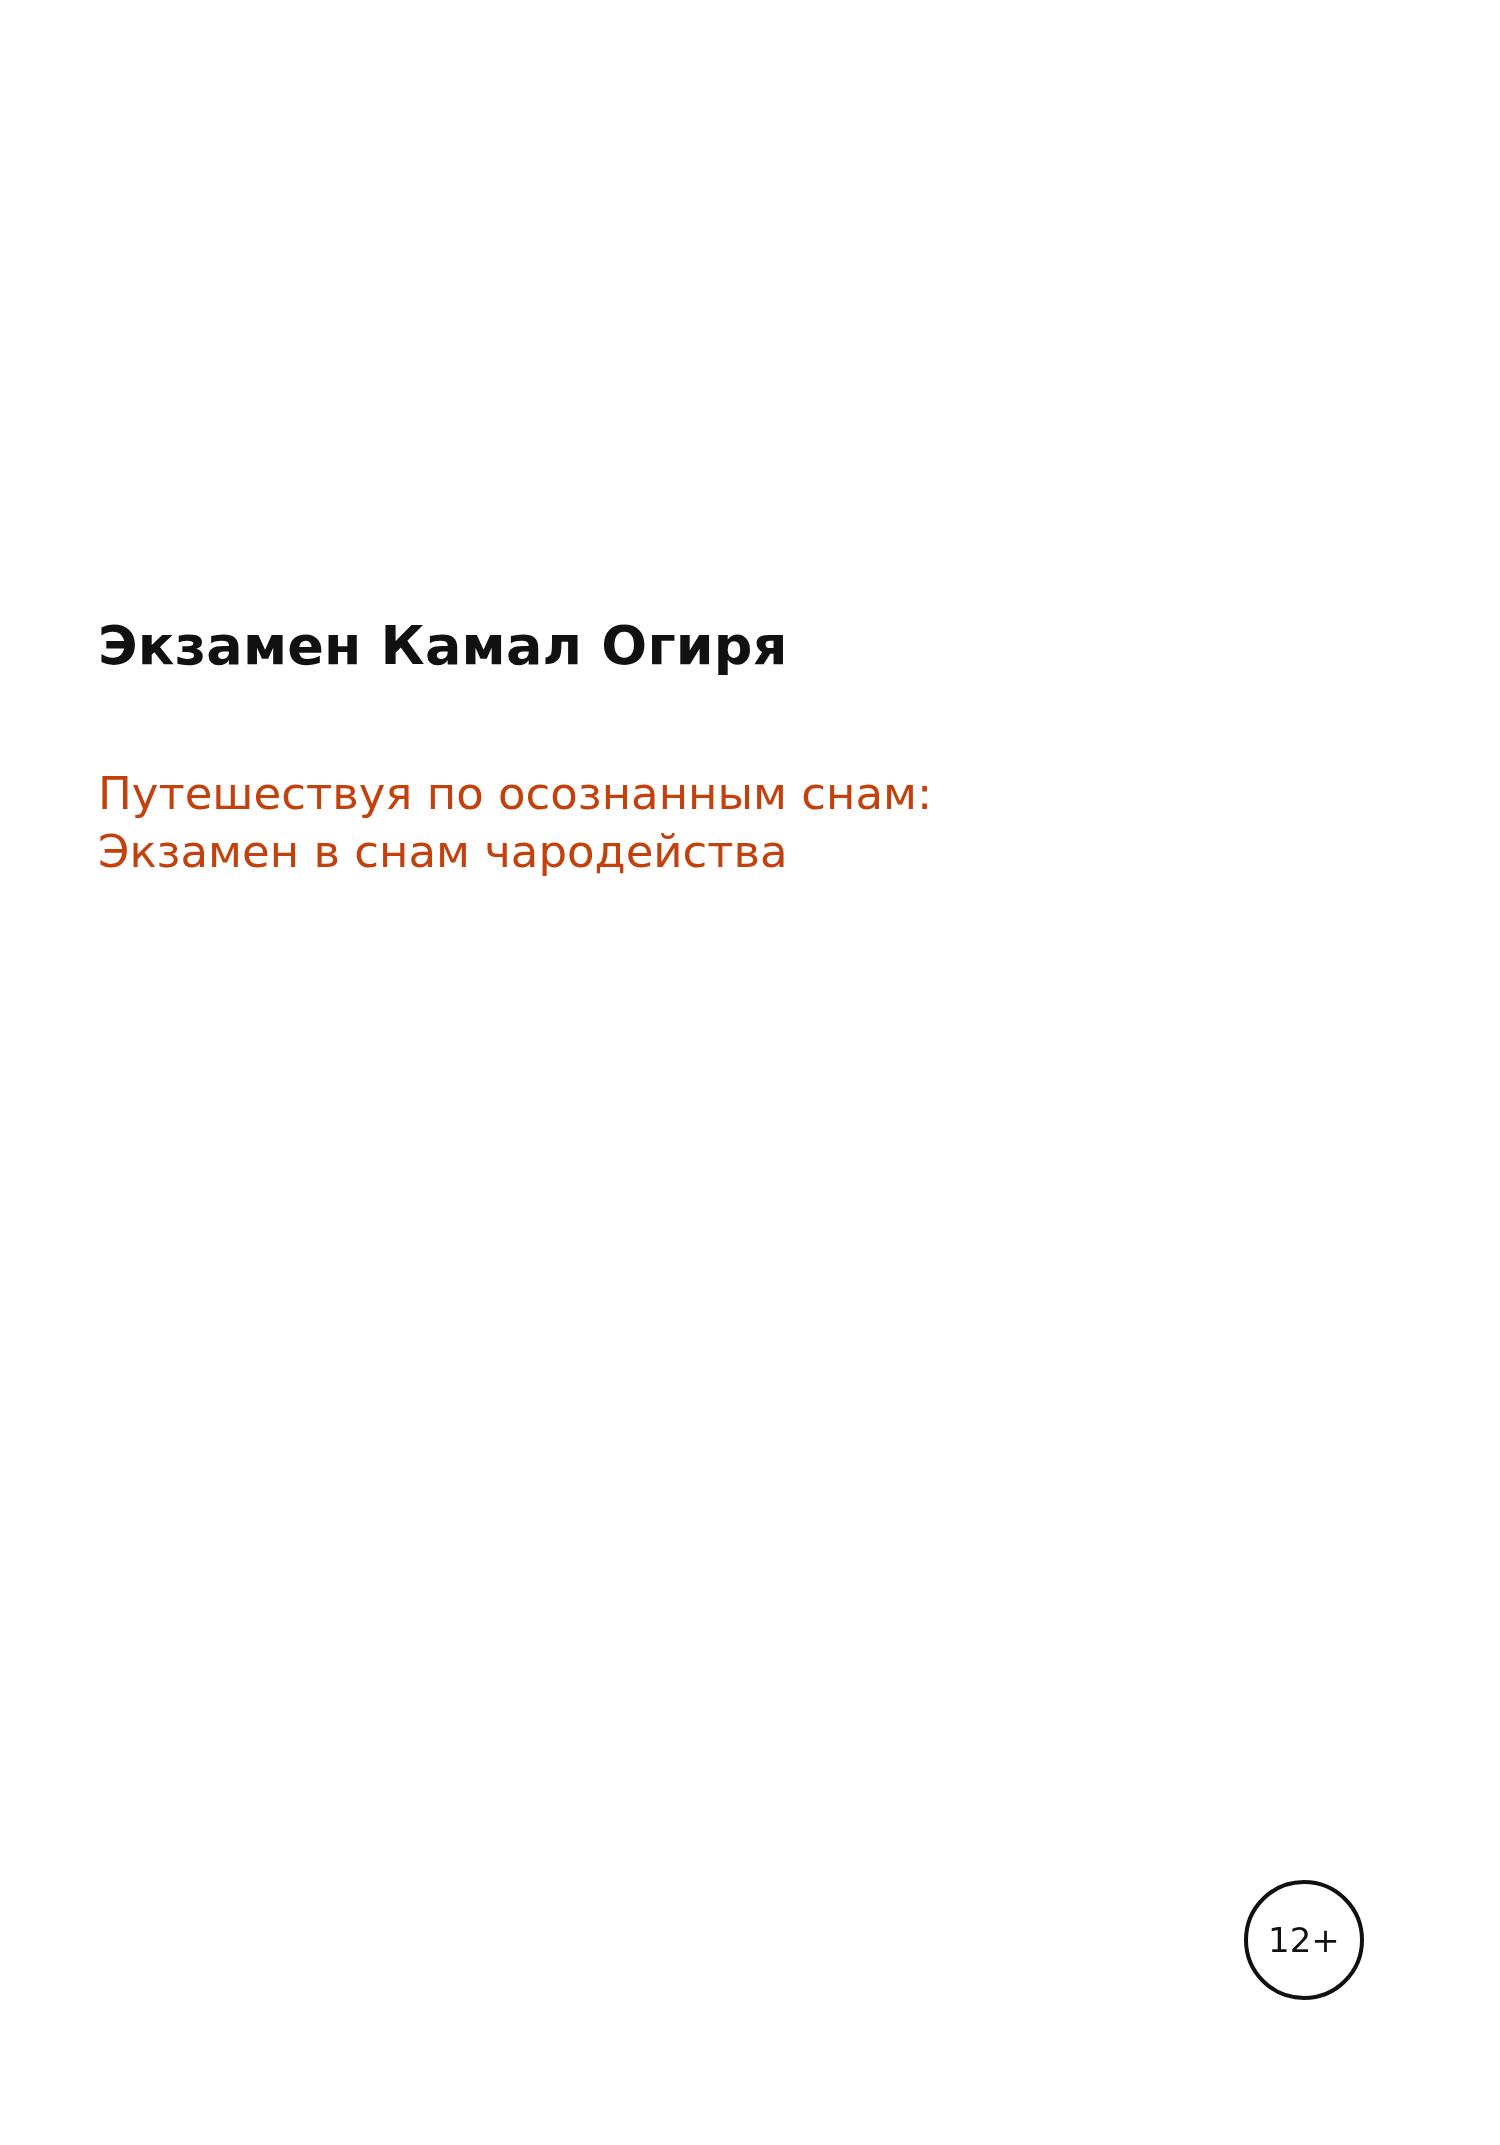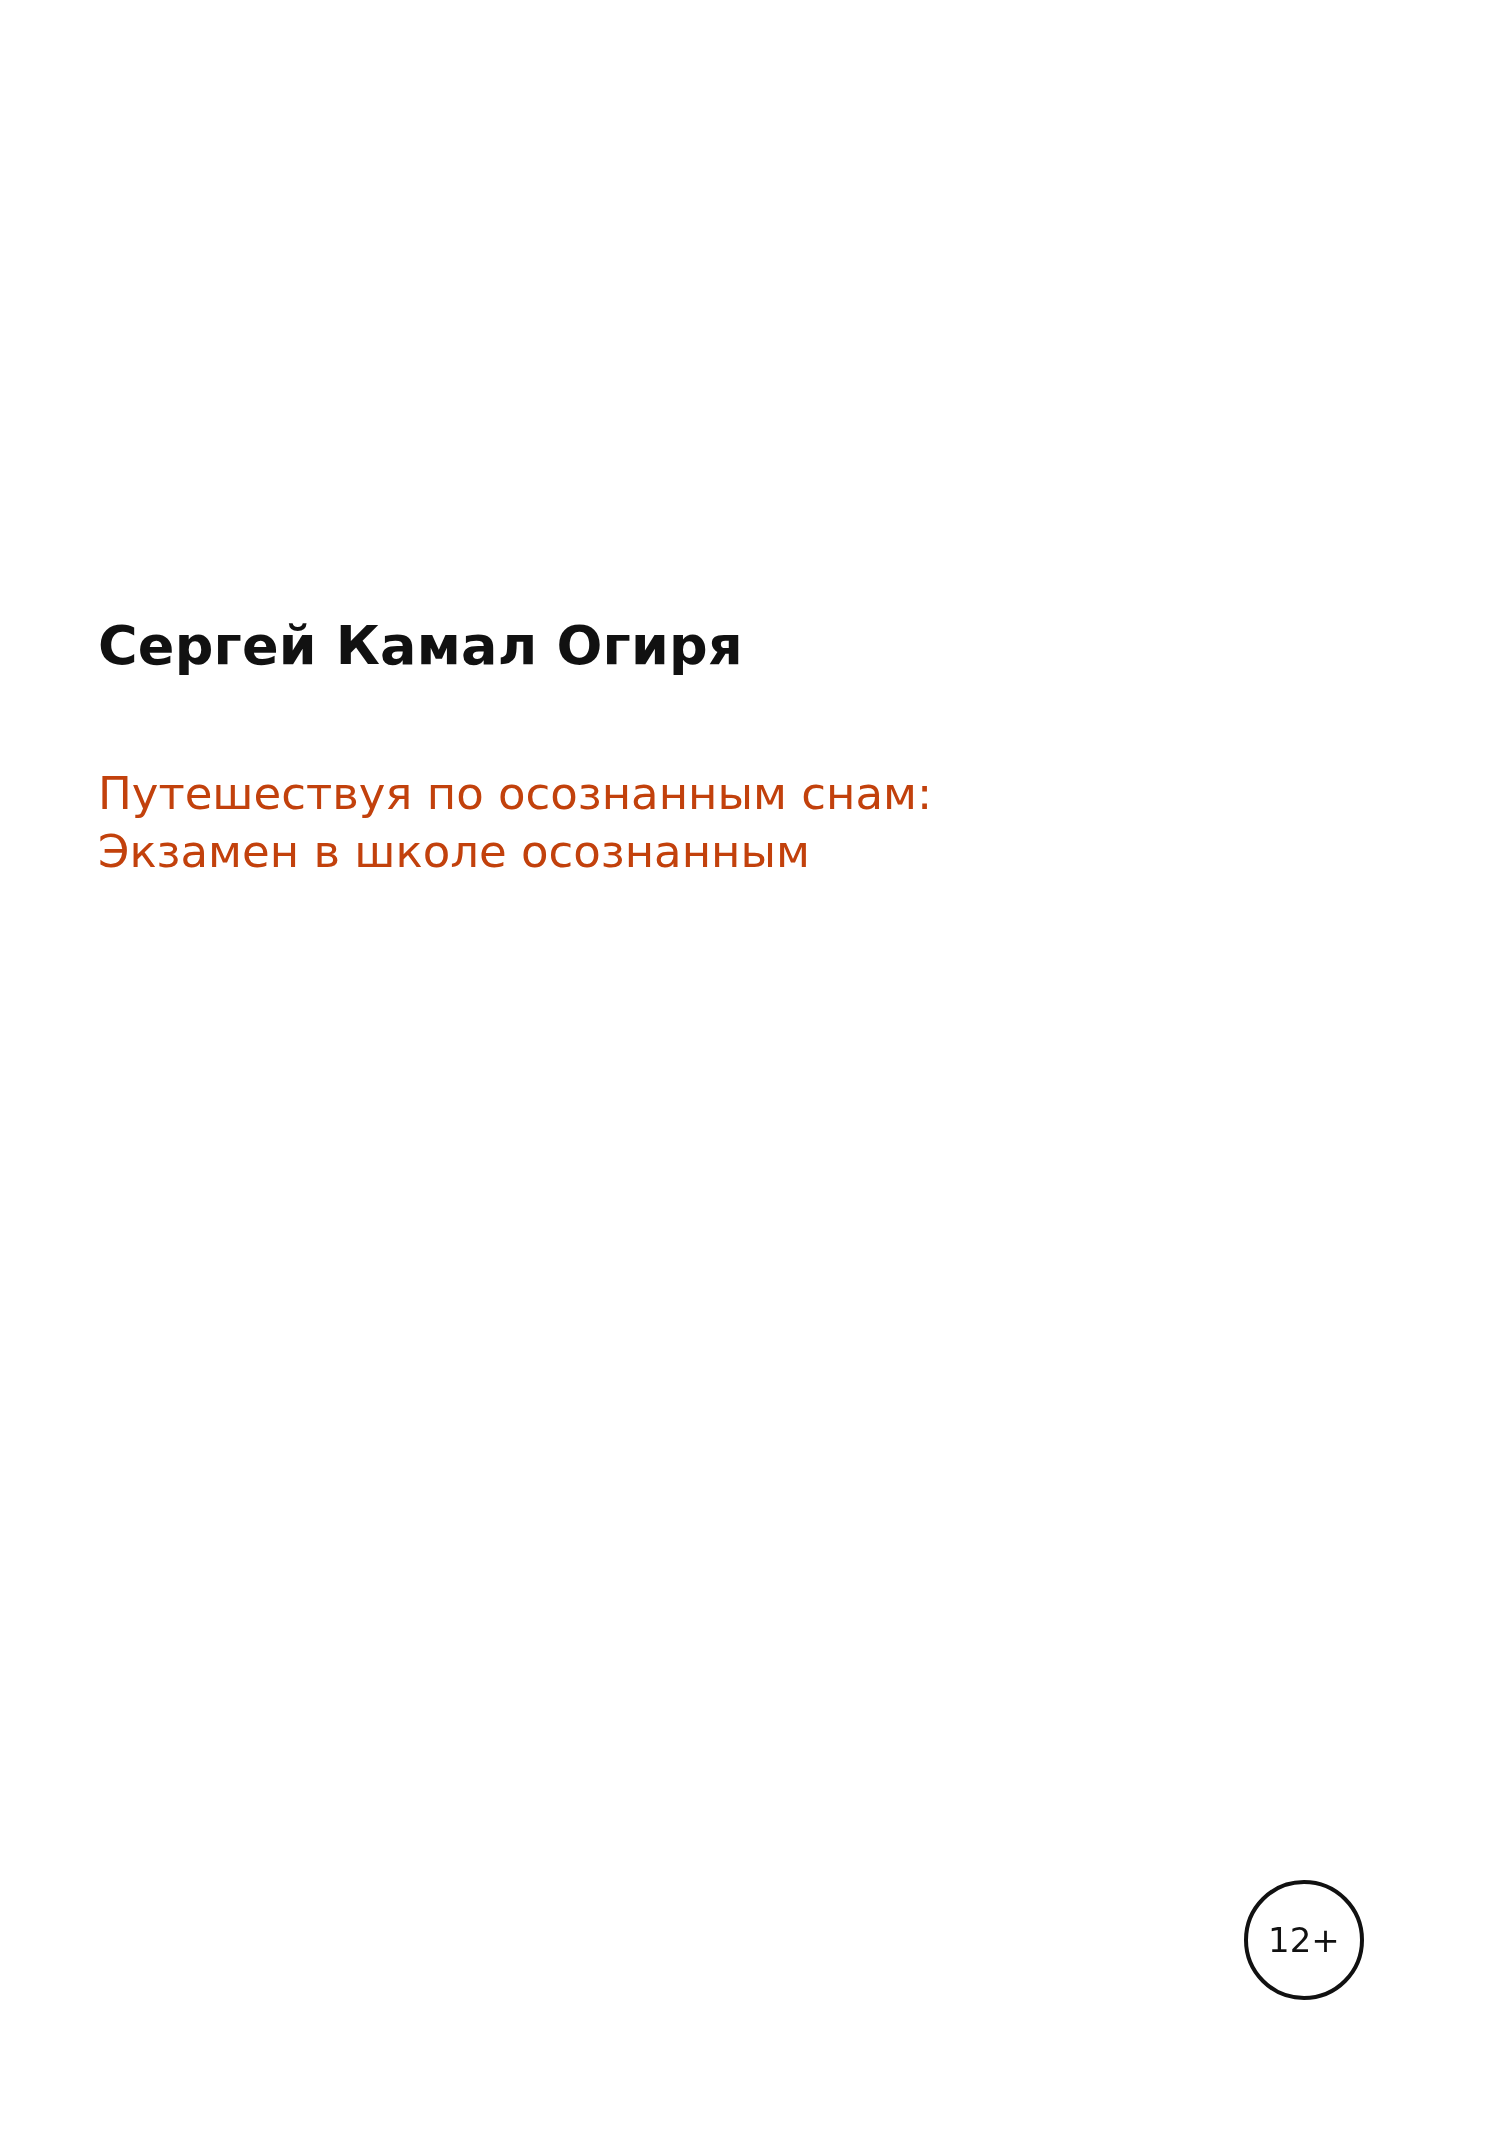--- a/index.html
+++ b/index.html
@@ -60,24 +60,24 @@
     font-weight: 500;
     color: #111111;
     line-height: 1;
   }
 </style>
 </head>
 <body>
 
 <div class="page">
 
-  <div class="author">Сергей Камал Огиря</div>
+  <div class="author">Экзамен Камал Огиря</div>
 
   <div class="title-block">
     <div class="title-line">Путешествуя по осознанным снам:</div>
-    <div class="title-line">Экзамен в школе осознанным</div>
+    <div class="title-line">Экзамен в снам чародейства</div>
   </div>
 
   <div class="age-badge">
     <span>12+</span>
   </div>
 
 </div>
 
 </body></html>

